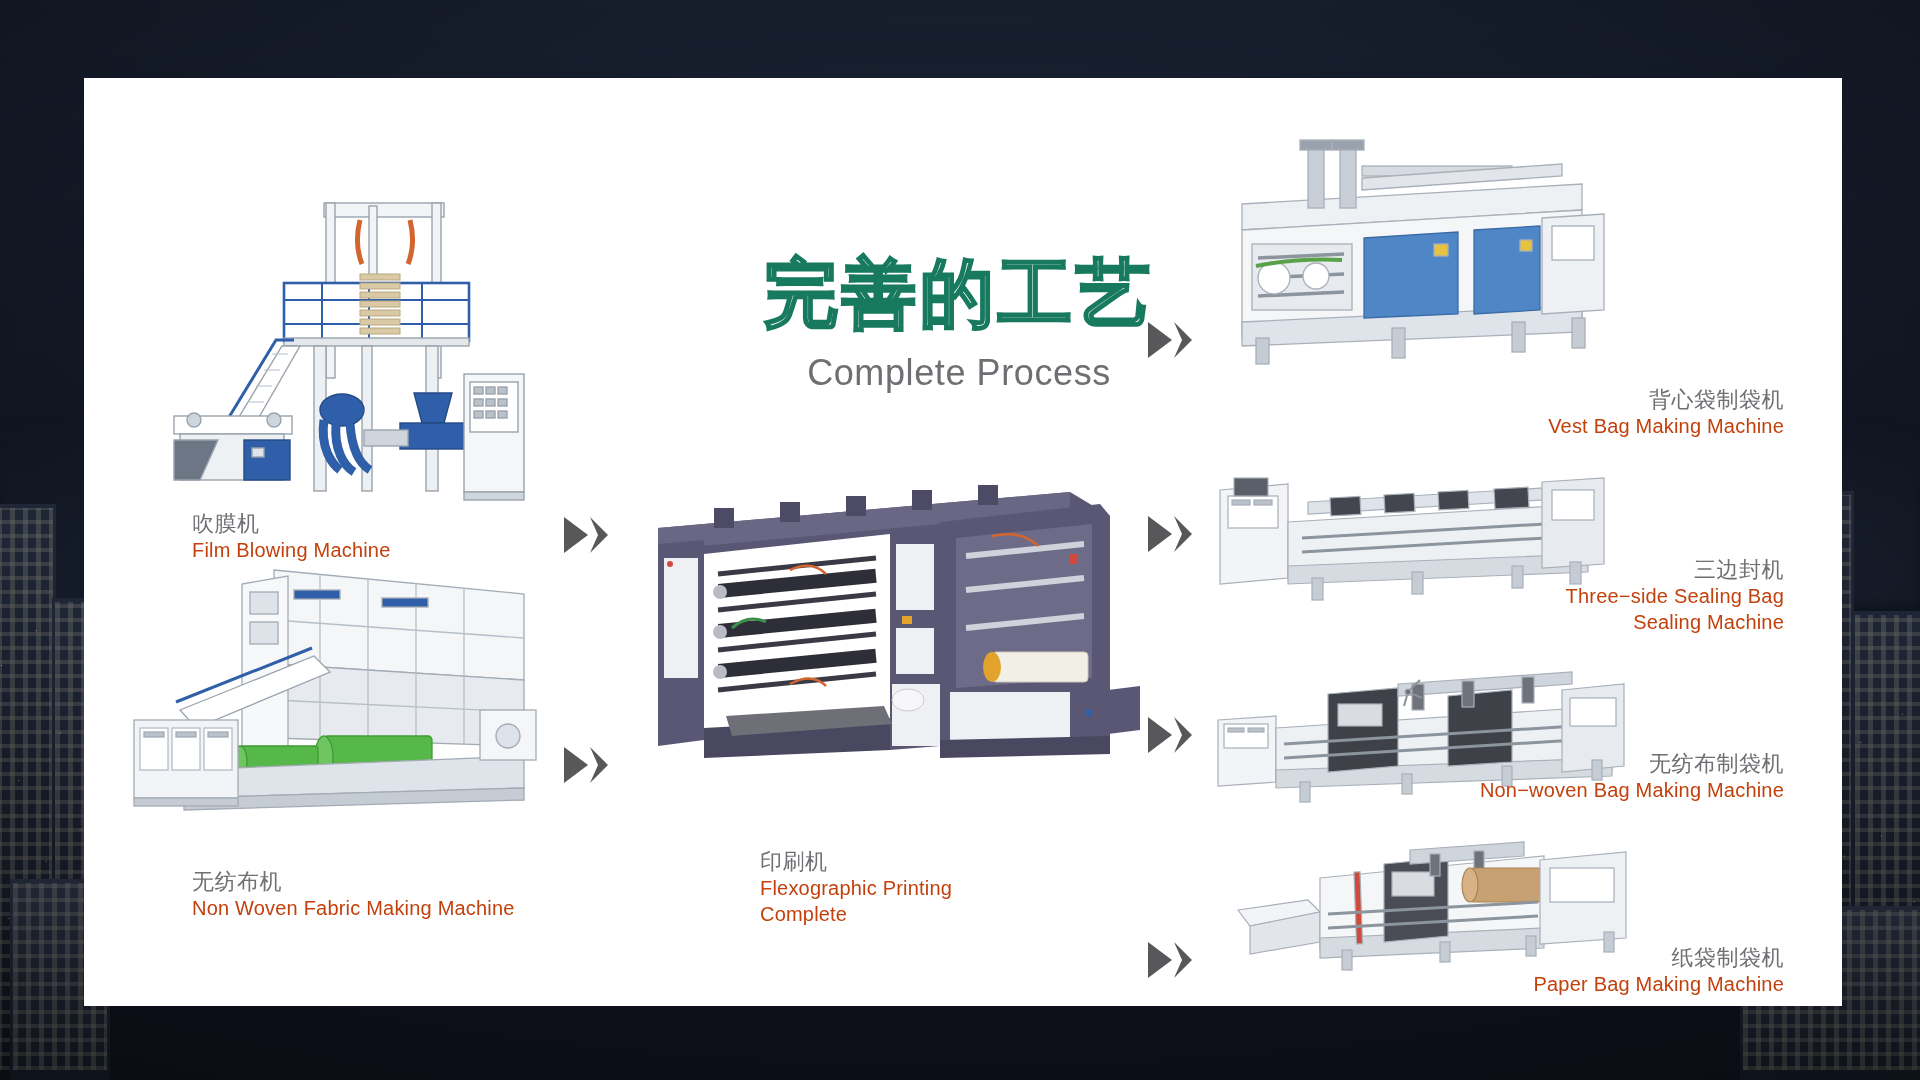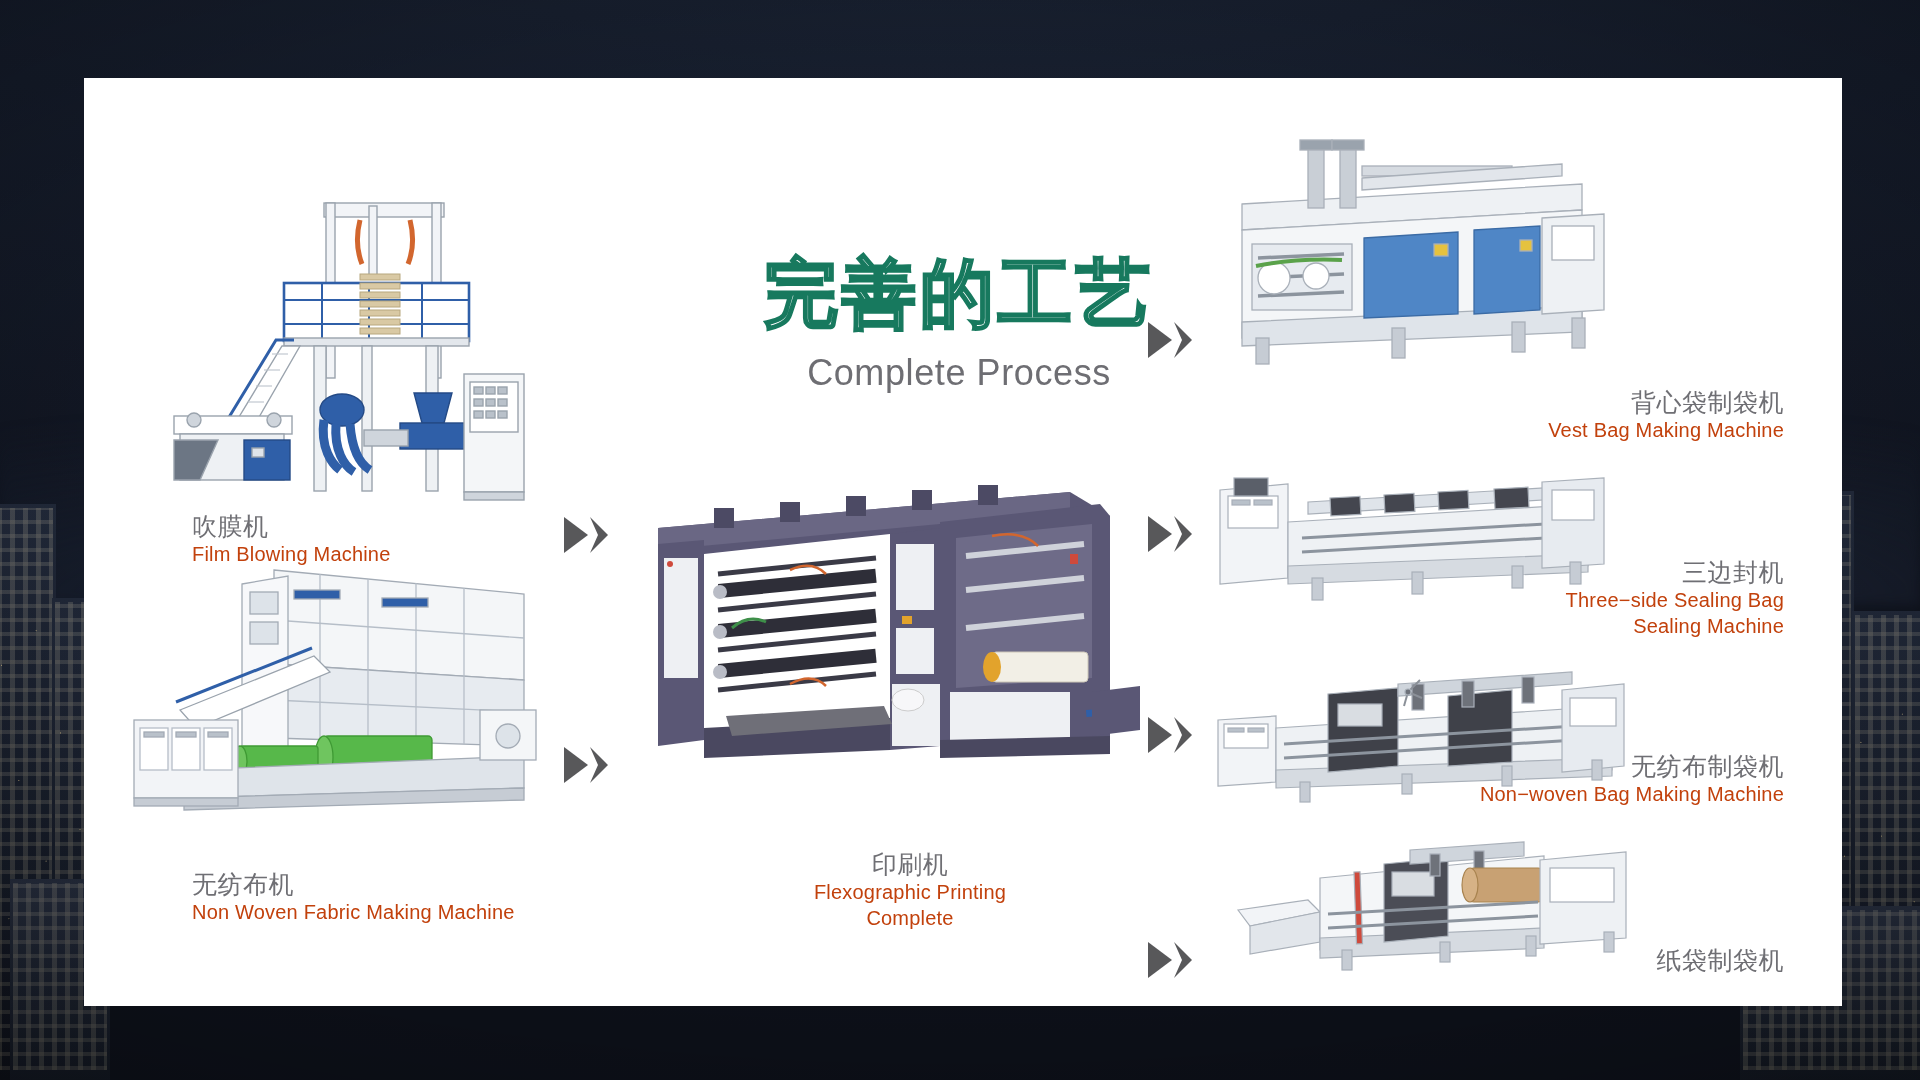--- a/index.html
+++ b/index.html
@@ -57,21 +57,21 @@
   }
 
   
   #card{
     position:absolute; left:84px; top:78px; width:1758px; height:928px;
     background:#ffffff;
   }
 
   
   .label{ position:absolute; color:#7b7b80; line-height:1.28; }
-  .label .cn{ font-size:25px; color:#6f6f74; letter-spacing:.5px; }
+  .label .cn{ font-size:22px; color:#6f6f74; letter-spacing:.5px; }
   .label .en{ font-size:20px; color:#c2410c; letter-spacing:.2px; }
   .label.right{ text-align:right; }
 
   
   #headline{ position:absolute; left:640px; top:178px; width:470px; text-align:center; }
   #headline .cn-title{
     font-size:74px; font-weight:700; letter-spacing:4px; line-height:1;
     color:#ffffff;
     -webkit-text-stroke:2.5px #17795e;
     text-shadow:
@@ -368,21 +368,21 @@
       <polygon points="86,238 244,228 252,246 92,258" fill="#6f6f78"></polygon>
       <polygon points="300,262 470,258 470,276 300,280" fill="#4a4860"></polygon>
 
       <rect x="446" y="232" width="52" height="7" fill="#2f5fa8" transform="rotate(-4 446 232)"></rect>
       <polygon points="452,214 500,208 500,252 452,258" fill="#5a5775"></polygon>
 
       <ellipse cx="268" cy="222" rx="16" ry="11" fill="#f7f7f9" stroke="#ccc"></ellipse>
     </svg>
   </div>
 
-  <div class="label" style="left:676px; top:770px; width:300px;text-align:center;">
+  <div class="label" style="left:676px; top:770px; width:300px;">
     <div class="cn">印刷机</div>
     <div class="en">Flexographic Printing</div>
     <div class="en">Complete</div>
   </div>
 
   <div class="arrow" style="left:1062px; top:240px;">
     <svg viewBox="0 0 56 44">
       <polygon points="2,4 2,40 26,22" fill="#58585a"></polygon>
       <polygon points="28,4 46,22 28,40 36,22" fill="#58585a"></polygon>
     </svg>
@@ -594,15 +594,16 @@
         <rect x="108" y="112" width="10" height="20" fill="#c6ccd4"></rect>
         <rect x="206" y="104" width="10" height="20" fill="#c6ccd4"></rect>
         <rect x="292" y="98" width="10" height="20" fill="#c6ccd4"></rect>
         <rect x="370" y="94" width="10" height="20" fill="#c6ccd4"></rect>
       </g>
     </svg>
   </div>
 
   <div class="label right" style="right:58px; top:866px; width:420px;text-align:right;">
     <div class="cn">纸袋制袋机</div>
+    <div class="en">Paper Bag Making Machine</div>
   </div>
 
 </div>
 
 </body></html>

